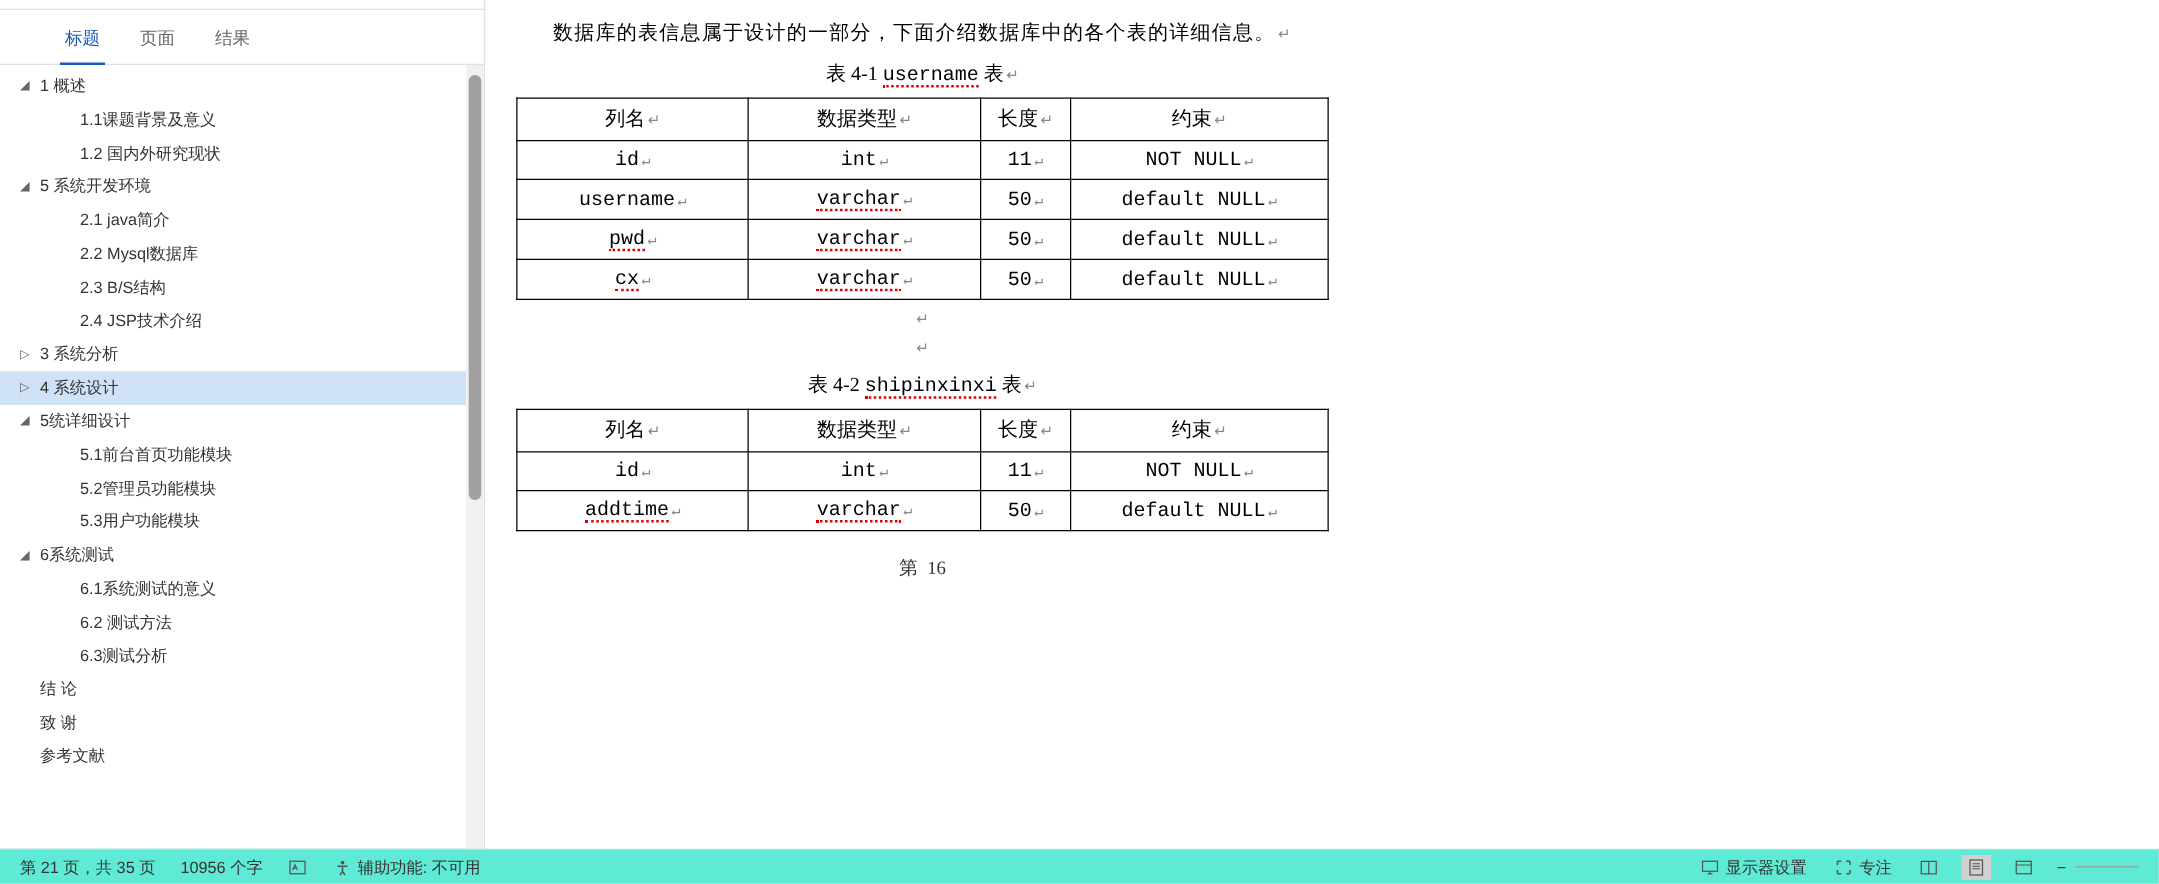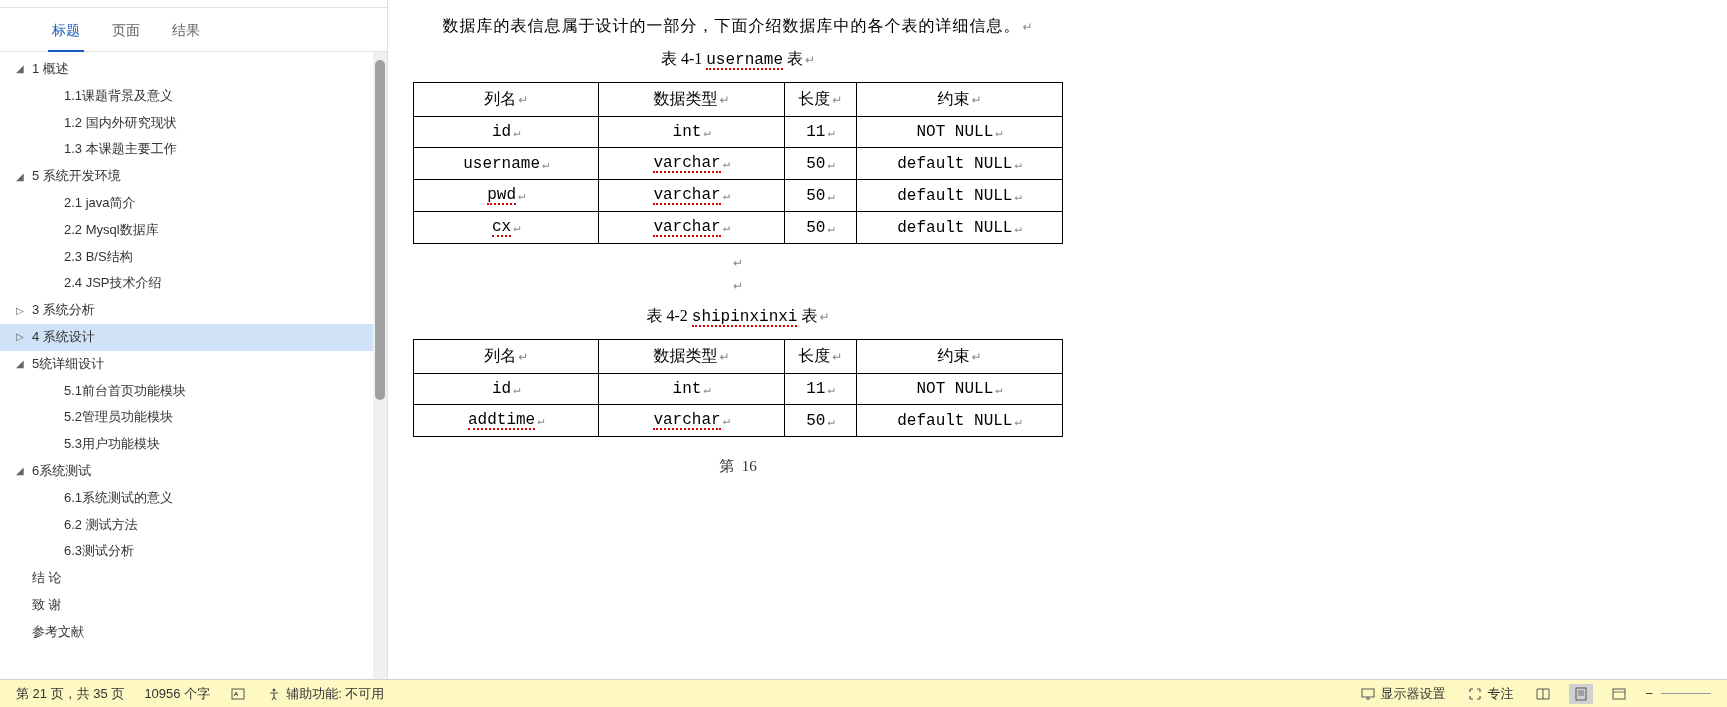--- a/index.html
+++ b/index.html
@@ -130,21 +130,21 @@
     }
     .table-caption .monospace {
       font-family: "Courier New", monospace;
     }
     .squiggle {
       border-bottom: 2px dotted #d00;
       display: inline-block;
       line-height: 1;
     }
     .data-table {
-      margin: 12px auto;
+      margin: 0 auto;
       border-collapse: collapse;
       width: 650px;
     }
     .data-table td {
       border: 1px solid #000;
       padding: 6px 8px;
       text-align: center;
       font-family: "Courier New", "SimSun", monospace;
       font-size: 16px;
       vertical-align: middle;
@@ -170,21 +170,21 @@
     }
     .page-footer-num {
       text-align: center;
       font-family: "SimSun", serif;
       color: #333;
       margin-top: 20px;
       font-size: 15px;
     }
     .status-bar {
       height: 28px;
-      background: #fef9c3;
+      background: #5eead4;
       border-top: 1px solid #d0d0d0;
       display: flex;
       align-items: center;
       padding: 0 16px;
       font-size: 13px;
       color: #333;
     }
     .status-left {
       display: flex;
       gap: 20px;
@@ -254,23 +254,20 @@
       <div class="outline-list">
         <div class="outline-item level-1">
             <span class="toggle">◢</span>
             <span>1 概述</span>
           </div>
         <div class="outline-item level-2">
             <span>1.1课题背景及意义</span>
           </div>
         <div class="outline-item level-2">
             <span>1.2 国内外研究现状</span>
-          </div>
-        <div class="outline-item level-2">
-            <span>1.3 本课题主要工作</span>
           </div>
         <div class="outline-item level-1">
             <span class="toggle">◢</span>
             <span>5 系统开发环境</span>
           </div>
         <div class="outline-item level-2">
             <span>2.1 java简介</span>
           </div>
         <div class="outline-item level-2">
             <span>2.2 Mysql数据库</span>

